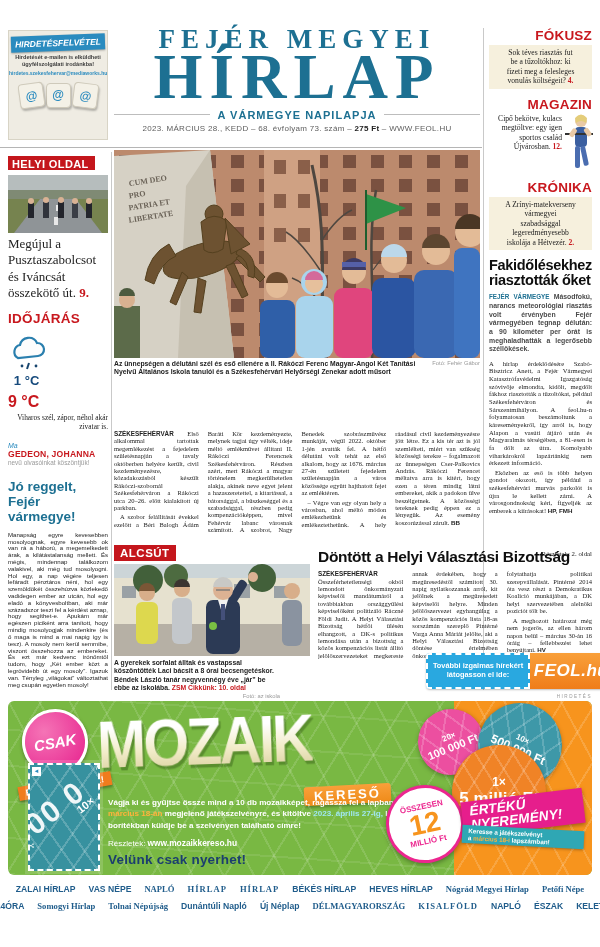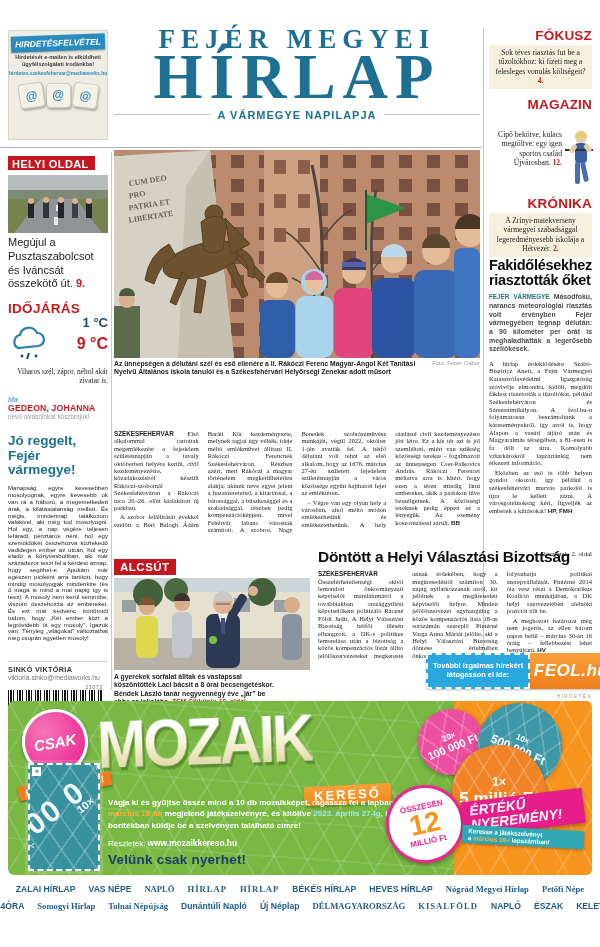--- a/index.html
+++ b/index.html
@@ -31,27 +31,27 @@
   .topad .mail{font-size:5px;font-weight:bold;color:#2a8bbf;text-align:center;margin-top:2px;}
   .dicerow{display:flex;justify-content:center;gap:2px;margin-top:7px;}
   .die{width:23px;height:23px;background:#f4f1e7;border:1px solid #cfcabb;border-radius:4px;
        display:flex;align-items:center;justify-content:center;color:#2a8bbf;font-weight:bold;
        font-size:12px;box-shadow:1px 2px 2px rgba(0,0,0,.25);}
   .die:nth-child(1){transform:rotate(-8deg);} .die:nth-child(3){transform:rotate(7deg);}
 
   
   .teaserhead{color:#c8181e;font-weight:bold;font-size:13.5px;text-align:right;letter-spacing:.2px;}
   .teaserbox{background:#f6f0dd;font-family:"Liberation Serif",serif;font-size:7.6px;
-             line-height:1.25;padding:3px 6px;text-align:center;}
+             line-height:1.25;padding:3px 16px;text-align:center;}
   .teaserwhite{font-family:"Liberation Serif",serif;font-size:7.6px;line-height:1.25;text-align:center;}
 
   
   .banner{background:#c4161c;color:#fff;font-weight:bold;font-size:11px;
           padding:2px 6px 0 4px;letter-spacing:.4px;display:inline-block;}
-  .cap{font-family:Liberation Sans, sans-serif;font-size:11px;line-height:1.25;}
+  .cap{font-family:Liberation Serif, serif;font-size:13px;line-height:1.25;}
   .wlabel{color:#c8181e;font-weight:bold;font-size:13.5px;text-align:left;letter-spacing:.3px;}
   .t1{color:#164a7c;font-weight:bold;font-size:13px;text-align:right;line-height:1.05;}
   .t2{color:#c8181e;font-weight:bold;font-size:16px;text-align:right;line-height:1.05;}
   .wdesc{font-family:"Liberation Serif",serif;font-size:7.4px;text-align:right;line-height:1.2;}
   .ma{color:#2a8bbf;font-style:italic;font-size:7px;}
   .names{color:#c8181e;font-weight:bold;font-size:8.6px;letter-spacing:.2px;}
   .namesuf{color:#9a9a9a;font-size:6.4px;}
   .morningtitle{color:#1d7092;font-weight:bold;font-size:13.5px;line-height:1.1;}
   .smallbody{font-size:6.1px;line-height:1.12;}
   .author{font-weight:bold;font-size:7.3px;color:#333;letter-spacing:.3px;}
@@ -159,32 +159,33 @@
   </div>
 
   <div class="abs" style="left:114px;top:26px;width:366px;">
     <div class="mast1">FEJÉR MEGYEI</div>
     <div class="mast2">HÍRLAP</div>
     <div class="tagrow" style="margin-top:2px;">
       <div class="tl"></div>
       <div class="tagline">A VÁRMEGYE NAPILAPJA</div>
       <div class="tl"></div>
     </div>
+    <div class="dateline" style="margin-top:3px;"><span>2023. MÁRCIUS 28., KEDD – 68. évfolyam 73. szám – </span><b>275 Ft</b><span> – WWW.FEOL.HU</span></div>
   </div>
 
   <div class="hline" style="left:0;top:147px;width:482px;"></div>
   <div class="vline" style="left:483px;top:28px;height:662px;"></div>
   <div class="vline" style="left:111px;top:152px;height:538px;"></div>
 
   <div class="abs" style="left:489px;top:28px;width:103px;">
     <div class="teaserhead">FÓKUSZ</div>
     <div class="teaserbox" style="margin-top:2px;"><span>Sok téves riasztás fut be a tűzoltókhoz: ki fizeti meg a felesleges vonulás költségeit? </span><span class="redb">4.</span></div>
 
     <div class="teaserhead" style="margin-top:8px;">MAGAZIN</div>
-    <div class="teaserwhite" style="margin-top:18px;position:relative;min-height:60px;padding-right:30px;text-align:right;">
+    <div class="teaserwhite" style="margin-top:2px;position:relative;min-height:60px;padding-right:30px;text-align:right;">
       <svg class="abs" style="right:-2px;top:-2px;" width="30" height="60" viewBox="0 0 30 60">
         <circle cx="17" cy="9" r="6" fill="#e9c9a6"></circle>
           <path d="M11 6 q6 -7 12 0 l-1 5 q-5 -4 -10 0 z" fill="#e4cd7a"></path>
         <rect x="11" y="15" width="12" height="20" rx="4" fill="#3b5fa0"></rect>
         <line x1="1" y1="22" x2="29" y2="22" stroke="#333" stroke-width="2"></line>
         <rect x="7" y="16" width="5" height="9" rx="2" fill="#e9c9a6" transform="rotate(35 9 20)"></rect>
         <rect x="21" y="16" width="5" height="9" rx="2" fill="#e9c9a6" transform="rotate(-35 23 20)"></rect>
         <rect x="11" y="34" width="5" height="22" rx="2" fill="#4a6db0"></rect>
         <rect x="18" y="34" width="5" height="20" rx="2" fill="#4a6db0" transform="rotate(-12 20 44)"></rect>
       </svg>
@@ -223,21 +224,21 @@
           <circle cx="53" cy="25" r="3" fill="#d9b294"></circle>
         <rect x="64" y="28" width="6" height="15" fill="#3a3e46"></rect>
           <circle cx="67" cy="26" r="3" fill="#d9b294"></circle>
         <rect x="78" y="28" width="6" height="15" fill="#23252c"></rect>
           <circle cx="81" cy="26" r="3" fill="#d9b294"></circle>
       </g>
     </svg>
     <div class="cap" style="margin-top:3px;"><span>Megújul a Pusztaszabolcsot és Iváncsát összekötő út. </span><span class="redb">9.</span></div>
 
     <div class="wlabel" style="margin-top:10px;">IDŐJÁRÁS</div>
-    <div style="display:flex;align-items:flex-start;">
+    <div style="display:flex;align-items:flex-start;flex-direction:column;">
       <svg width="42" height="40" viewBox="0 0 42 40" style="margin-top:8px;">
         <path d="M10 24 a7 7 0 0 1 2-13 a9 9 0 0 1 17-2 a6.5 6.5 0 0 1 1 13 z" fill="#fdfdfd" stroke="#2a7fae" stroke-width="2.2"></path>
         <circle cx="14" cy="32" r="1.4" fill="#17456e"></circle>
         <line x1="21" y1="29" x2="19" y2="35" stroke="#17456e" stroke-width="2"></line>
         <circle cx="28" cy="32" r="1.4" fill="#17456e"></circle>
       </svg>
       <div style="flex:1;">
         <div class="t1">1 °C</div>
         <div class="t2" style="margin-top:6px;">9 °C</div>
       </div>
@@ -329,21 +330,21 @@
     <span class="credit" style="float:right;margin-left:6px;">Fotó: Fehér Gábor</span>
     <span>Az ünnepségen a délutáni szél és eső ellenére a II. Rákóczi Ferenc Magyar-Angol Két Tanítási Nyelvű Általános Iskola tanulói és a Székesfehérvári Helyőrségi Zenekar adott műsort</span>
   </div>
 
   <div class="abs cols4" style="left:114px;top:430px;width:366px;height:114px;">
     <p><span class="tag">SZÉKESFEHÉRVÁR</span><span> Első alkalommal tartottak megemlékezést a fejedelem születésnapján a tavaly októberben helyére került, civil kezdeményezésre, közadakozásból készült Rákóczi-szobornál Székesfehérváron a Rákóczi utca 20–26. előtt kialakított új parkban.</span></p>
     <p style="text-indent:6px;">A szobor felállítását évekkel ezelőtt a Béri Balogh Ádám Baráti Kör kezdeményezte, melynek tagjai úgy vélték, ideje méltó emlékművet állítani II. Rákóczi Ferencnek Székesfehérváron. Részben azért, mert Rákóczi a magyar történelem megkerülhetetlen alakja, akinek neve egyet jelent a hazaszeretettel, a kitartással, a bátorsággal, a büszkeséggel és a szabadsággal, részben pedig kompenzációképpen, mivel Fehérvár labanc városnak számított. A szobrot, Nagy Benedek szobrászművész munkáját, végül 2022. október 1-jén avatták fel. A hétfő délutáni volt tehát az első alkalom, hogy az 1676. március 27-én született fejedelem születésnapján a város közössége együtt hajthatott fejet az emléktéren.</p>
     <p style="text-indent:6px;"><span>– Végre van egy olyan hely a városban, ahol méltó módon emlékezhetünk és emlékeztethetünk. A hely ráadásul civil kezdeményezésre jött létre. Ez a kis tér azt is jól szemlélteti, miért van szükség közösségi terekre – fogalmazott az ünnepségen Cser-Palkovics András. Rákóczi Ferencet méltatva arra is kitért, hogy ezen a téren mindig látni embereket, akik a padokon ülve beszélgetnek. A közösségi tereknek pedig éppen ez a lényegük. Az esemény koszorúzással zárult. </span><span class="by">BB</span></p>
   </div>
 
-  <div class="abs" style="left:114px;top:559px;width:166px;">
+  <div class="abs" style="left:114px;top:545px;width:166px;">
     <div style="display:flex;align-items:center;gap:5px;">
       <span class="alabel">ALCSÚT</span>
     </div>
     <svg style="display:block;margin-top:3px;" width="196" height="92" viewBox="0 0 196 92">
       <rect width="196" height="92" fill="#ccd5d8"></rect>
       <rect y="14" width="196" height="48" fill="#e6e1cf"></rect>
       <rect x="8" y="22" width="14" height="12" fill="#9aa1a5"></rect>
         <rect x="120" y="20" width="16" height="14" fill="#9aa1a5"></rect>
         <rect x="160" y="22" width="14" height="12" fill="#9aa1a5"></rect>
       <circle cx="34" cy="16" r="15" fill="#42603a"></circle>

